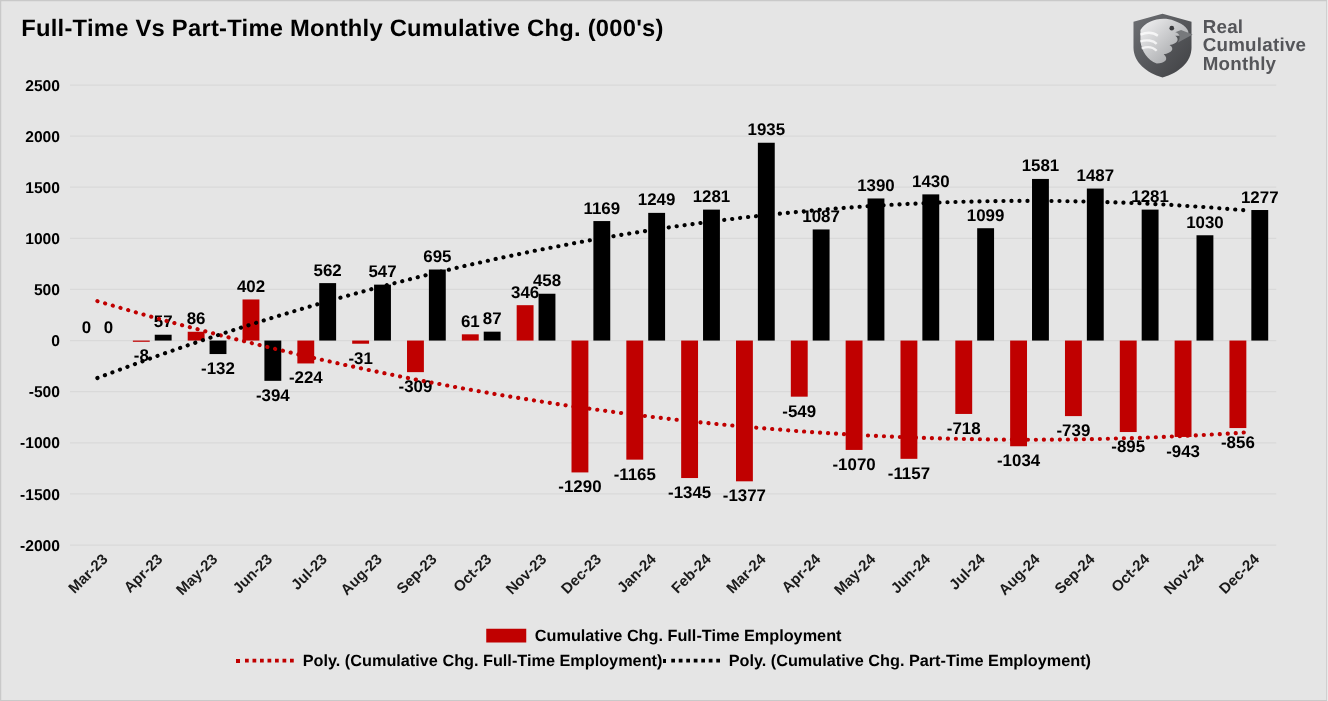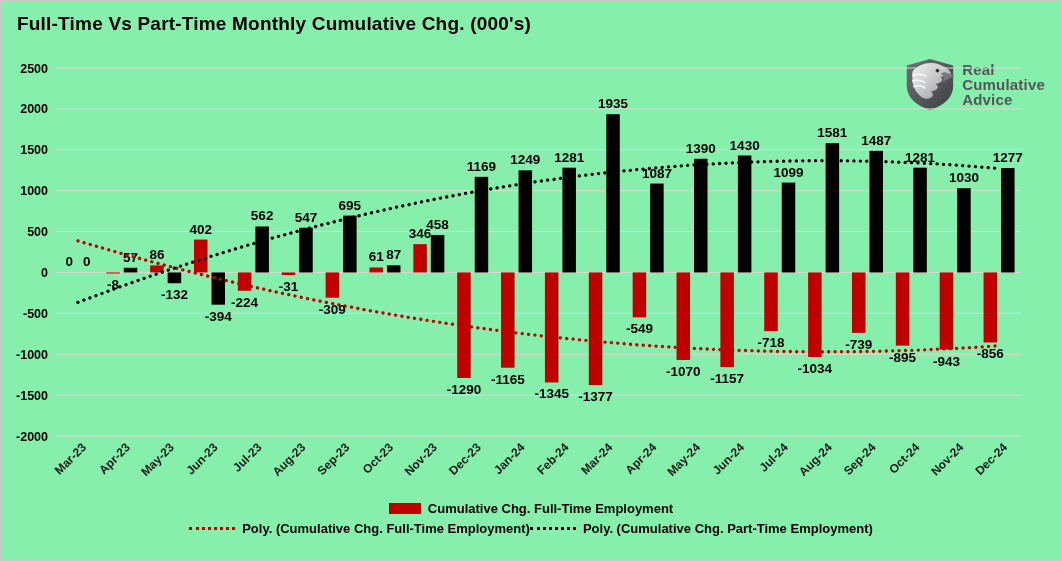--- a/index.html
+++ b/index.html
@@ -1,25 +1,25 @@
 <!DOCTYPE html>
 <html><head>
 <meta charset="utf-8">
 <style>
   html,body{margin:0;padding:0;background:#fff;}
   .frame{
-    position:relative;width:1060px;height:559px;background:#86efac;
+    position:relative;width:1060px;height:559px;background:#e5e5e5;
     border:1px solid #c9c9c9;overflow:hidden;
     font-family:"Liberation Sans", sans-serif;
   }
   .title{
     position:absolute;left:16px;top:12px;
     font-size:19px;font-weight:700;color:#000;letter-spacing:.2px;
   }
-  .logo{position:absolute;right:16px;top:8px;display:flex;align-items:center;gap:6px;margin-top:48px;}
+  .logo{position:absolute;right:16px;top:8px;display:flex;align-items:center;gap:6px;}
   .logo-text{display:flex;flex-direction:column;justify-content:center;}
   .logo-text div{
     font-size:15px;font-weight:700;color:#55565a;line-height:15px;letter-spacing:.2px;
   }
   #plot{position:absolute;left:0;top:0;}
   .legend{
     position:absolute;left:0;right:0;top:500px;
     display:flex;flex-direction:column;align-items:center;gap:5px;
   }
   .lrow{display:flex;align-items:center;}
@@ -51,21 +51,21 @@
       </defs>
       <path d="M28 2 L53 9 V31 C53 44 42 53 28 57 C14 53 3 44 3 31 V9 Z" fill="url(#gShield)"></path>
       <path d="M9 16 C14 8 27 4 38 8 C47 11 52 16 50 21 L39 21 C43 24 41 28 34 29 C39 32 36 36 29 37 C34 41 30 45 23 45 C15 42 10 34 9 26 Z" fill="url(#gHead)"></path>
       <path d="M44 16 L54 20 L41 27 C44 23 43 19 39 18 Z" fill="#77797c"></path>
       <circle cx="36" cy="14.5" r="2" fill="#3a3b3e"></circle>
       <path d="M9 20 C14 18 20 18 24 21 M9 26 C14 24 20 25 23 28 M10 32 C15 30 20 31 23 34" stroke="#ffffff" stroke-opacity="0.75" stroke-width="2" fill="none"></path>
     </svg>
     <div class="logo-text">
       <div>Real</div>
       <div>Cumulative</div>
-      <div>Advice</div>
+      <div>Monthly</div>
     </div>
   </div>
 
   <svg id="plot" width="1060" height="559" viewBox="0 0 1060 559">
       <g>
         <line x1="55" x2="1020" y1="67" y2="67" stroke="#d9d9d9" stroke-width="1"></line>
         <line x1="55" x2="1020" y1="107.88888888888889" y2="107.88888888888889" stroke="#d9d9d9" stroke-width="1"></line>
         <line x1="55" x2="1020" y1="148.77777777777777" y2="148.77777777777777" stroke="#d9d9d9" stroke-width="1"></line>
         <line x1="55" x2="1020" y1="189.66666666666669" y2="189.66666666666669" stroke="#d9d9d9" stroke-width="1"></line>
         <line x1="55" x2="1020" y1="230.55555555555554" y2="230.55555555555554" stroke="#d9d9d9" stroke-width="1"></line>

